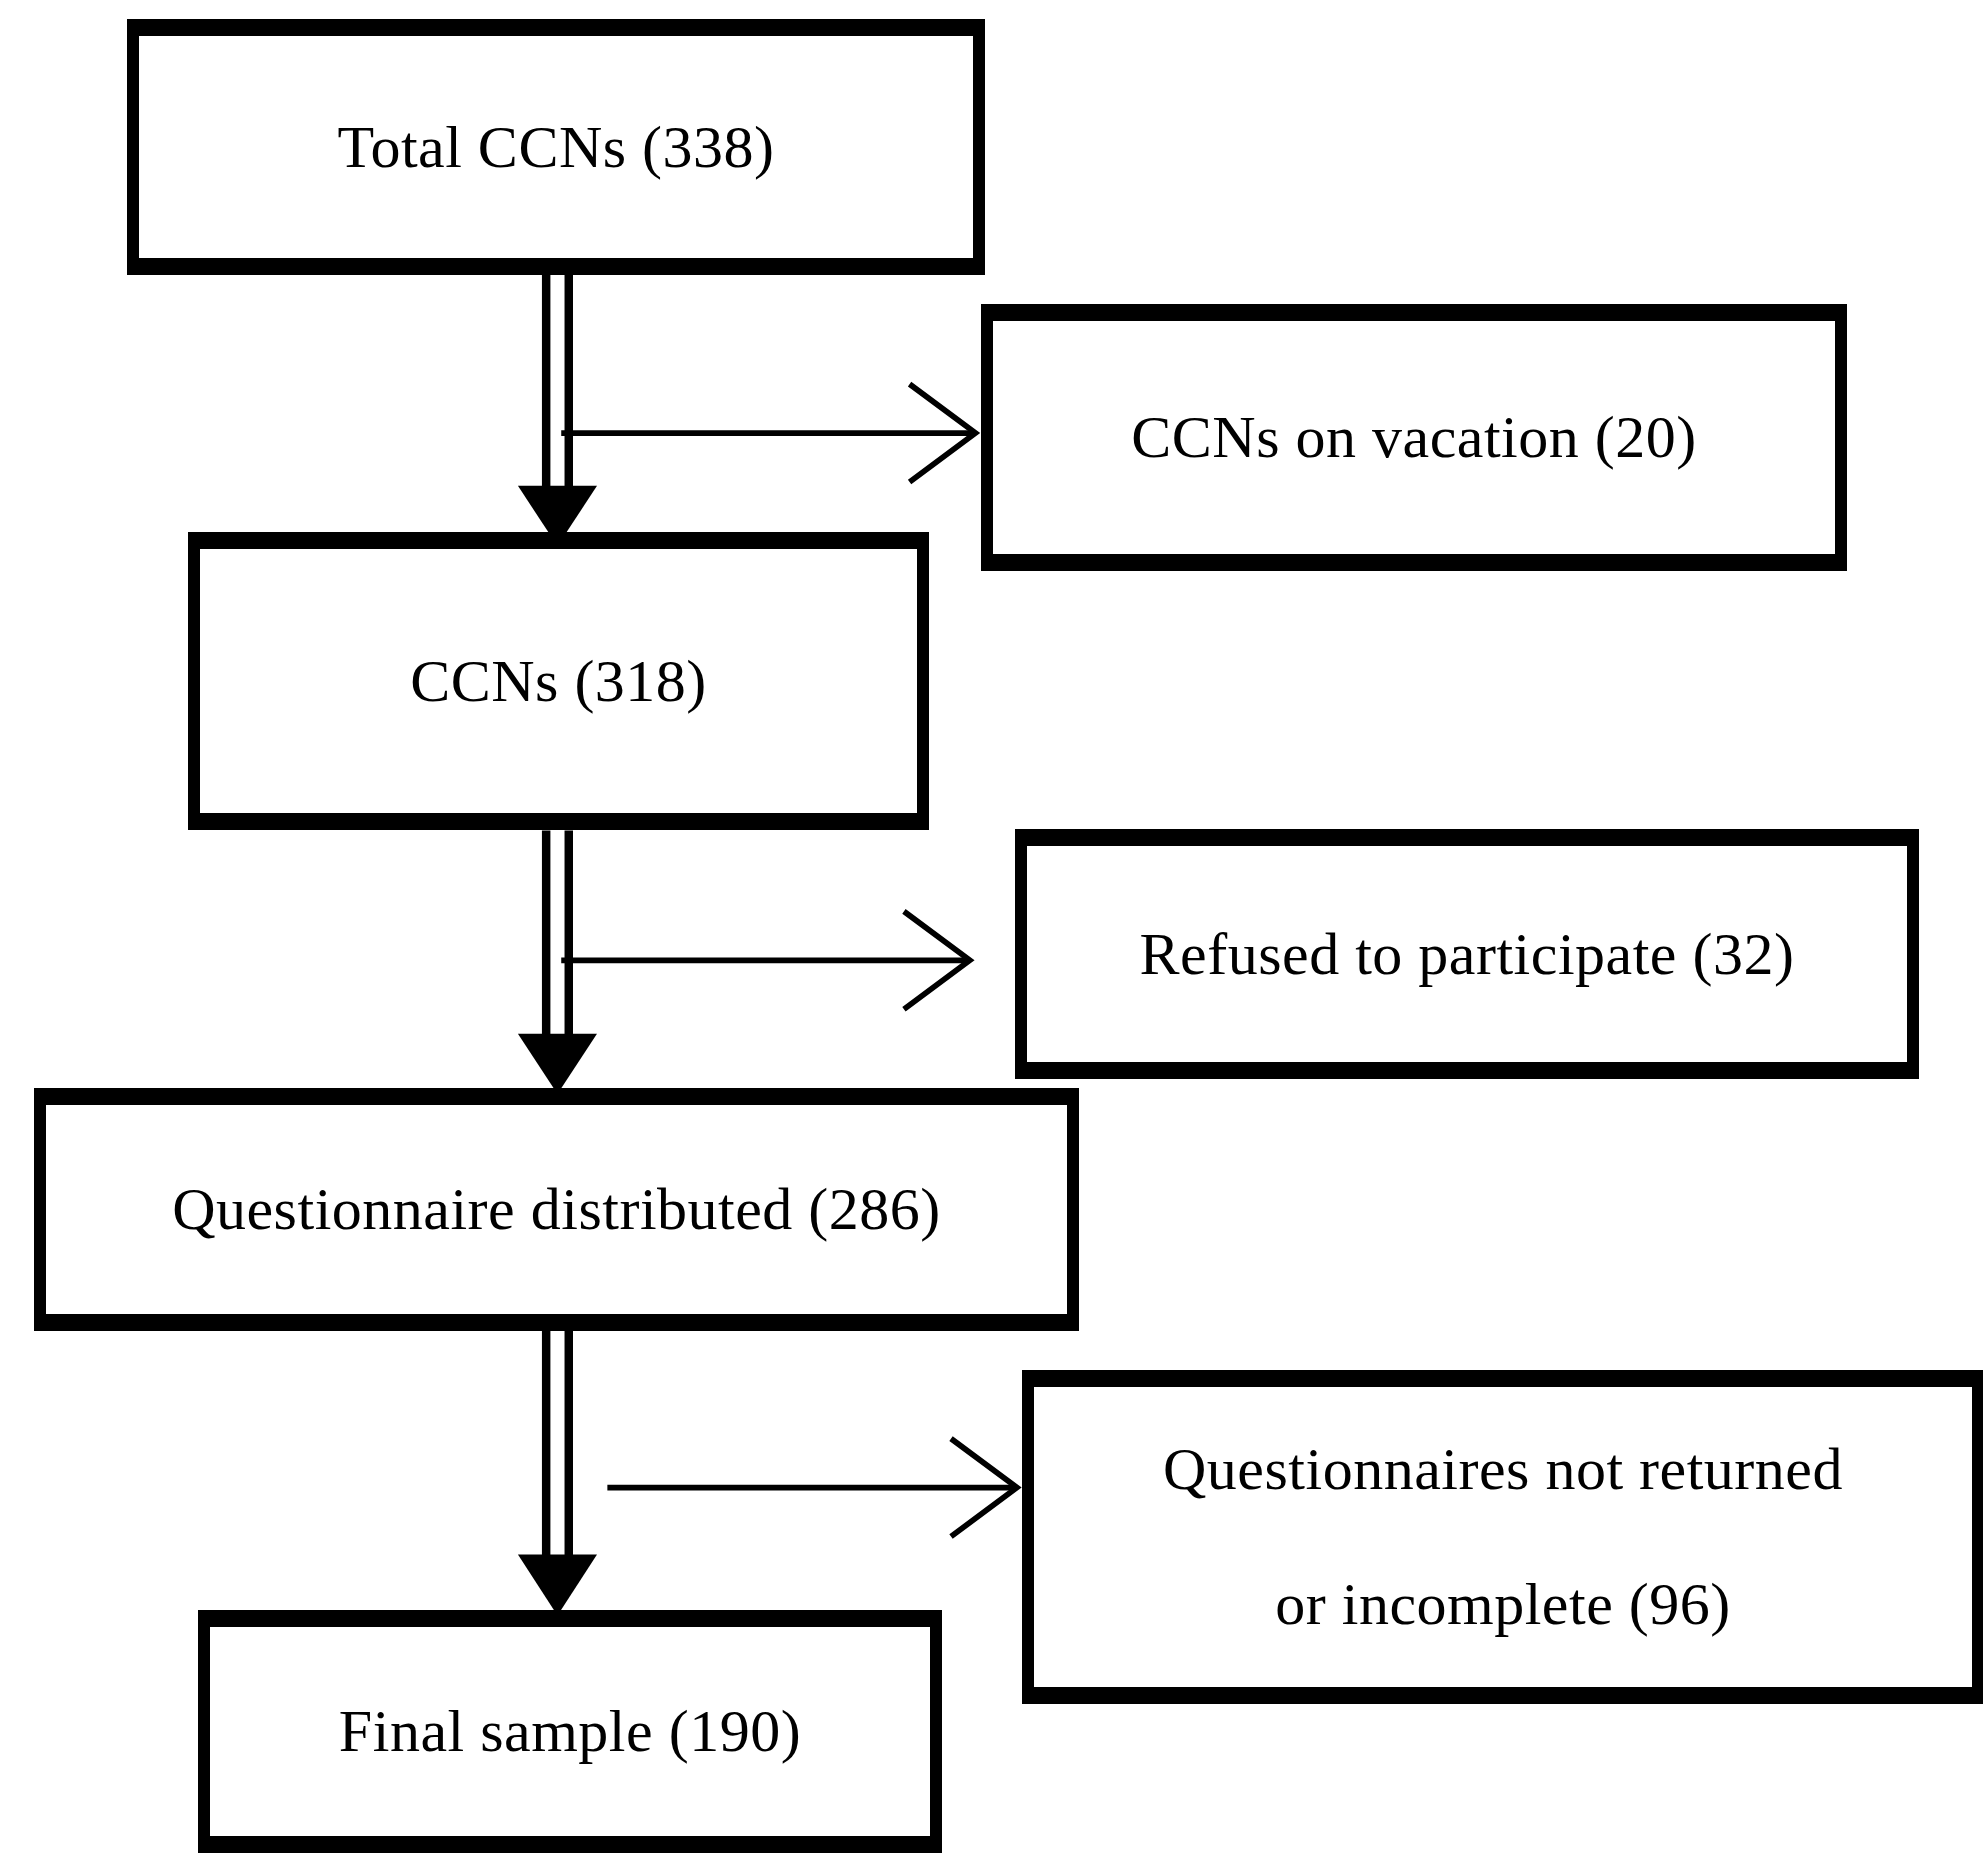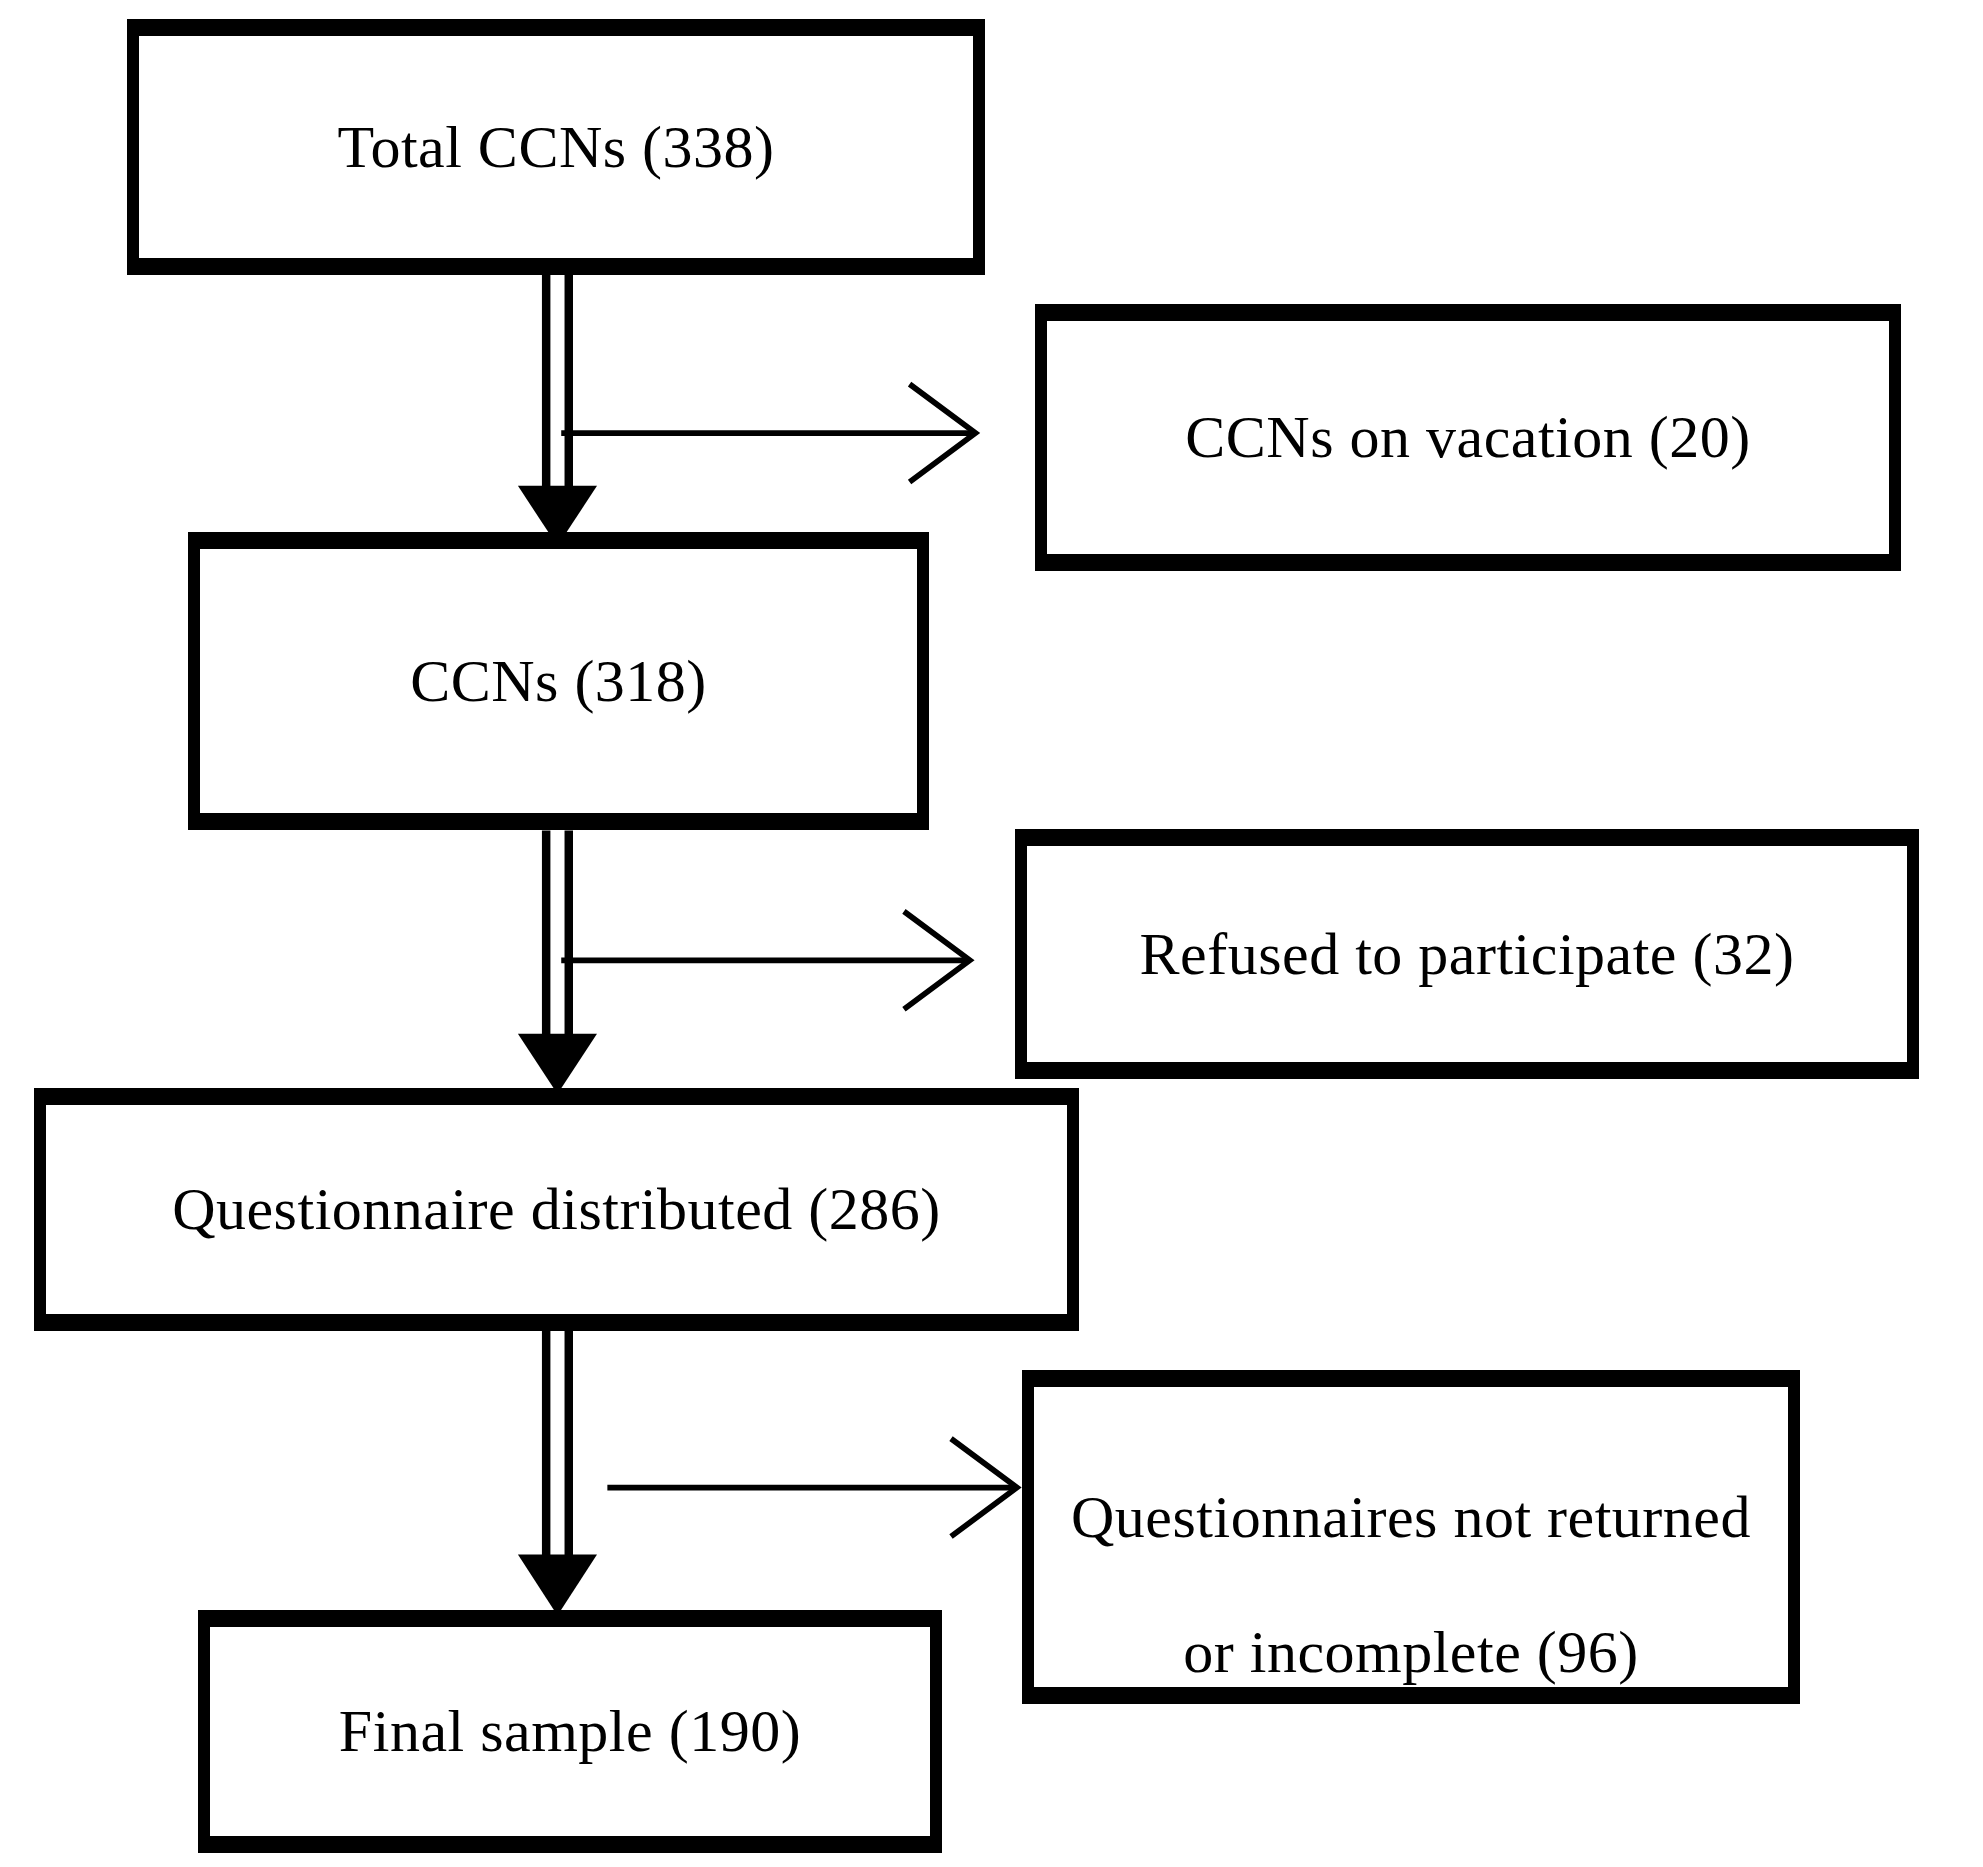--- a/index.html
+++ b/index.html
@@ -31,23 +31,23 @@
     font-size: 60px;
     line-height: 1.15;
     letter-spacing: 0.5px;
   }
   
   .node-total        { left: 127px;  top: 19px;   width: 858px; height: 256px; }
   .node-ccns         { left: 188px;  top: 532px;  width: 741px;  height: 298px; }
   .node-distributed  { left: 34px;   top: 1088px; width: 1045px; height: 243px; }
   .node-final        { left: 198px;  top: 1610px; width: 744px;  height: 243px; }
   
-  .node-vacation     { left: 1035px; top: 304px;  width: 866px;  height: 267px; }
+  .node-vacation     { left: 981px; top: 304px;  width: 866px;  height: 267px; }
   .node-refused      { left: 975px; top: 829px;  width: 904px;  height: 250px; margin-left: 40px; }
-  .node-notreturned  { left: 1022px; top: 1370px; width: 778px; height: 334px; row-gap: 66px; justify-content: flex-end; }
+  .node-notreturned  { left: 1022px; top: 1370px; width: 962px; height: 334px; row-gap: 66px; }
   .arrow-layer {
     position: absolute;
     left: 0;
     top: 0;
     width: 1983px;
     height: 1867px;
     pointer-events: none;
   }
 </style>
 </head>

